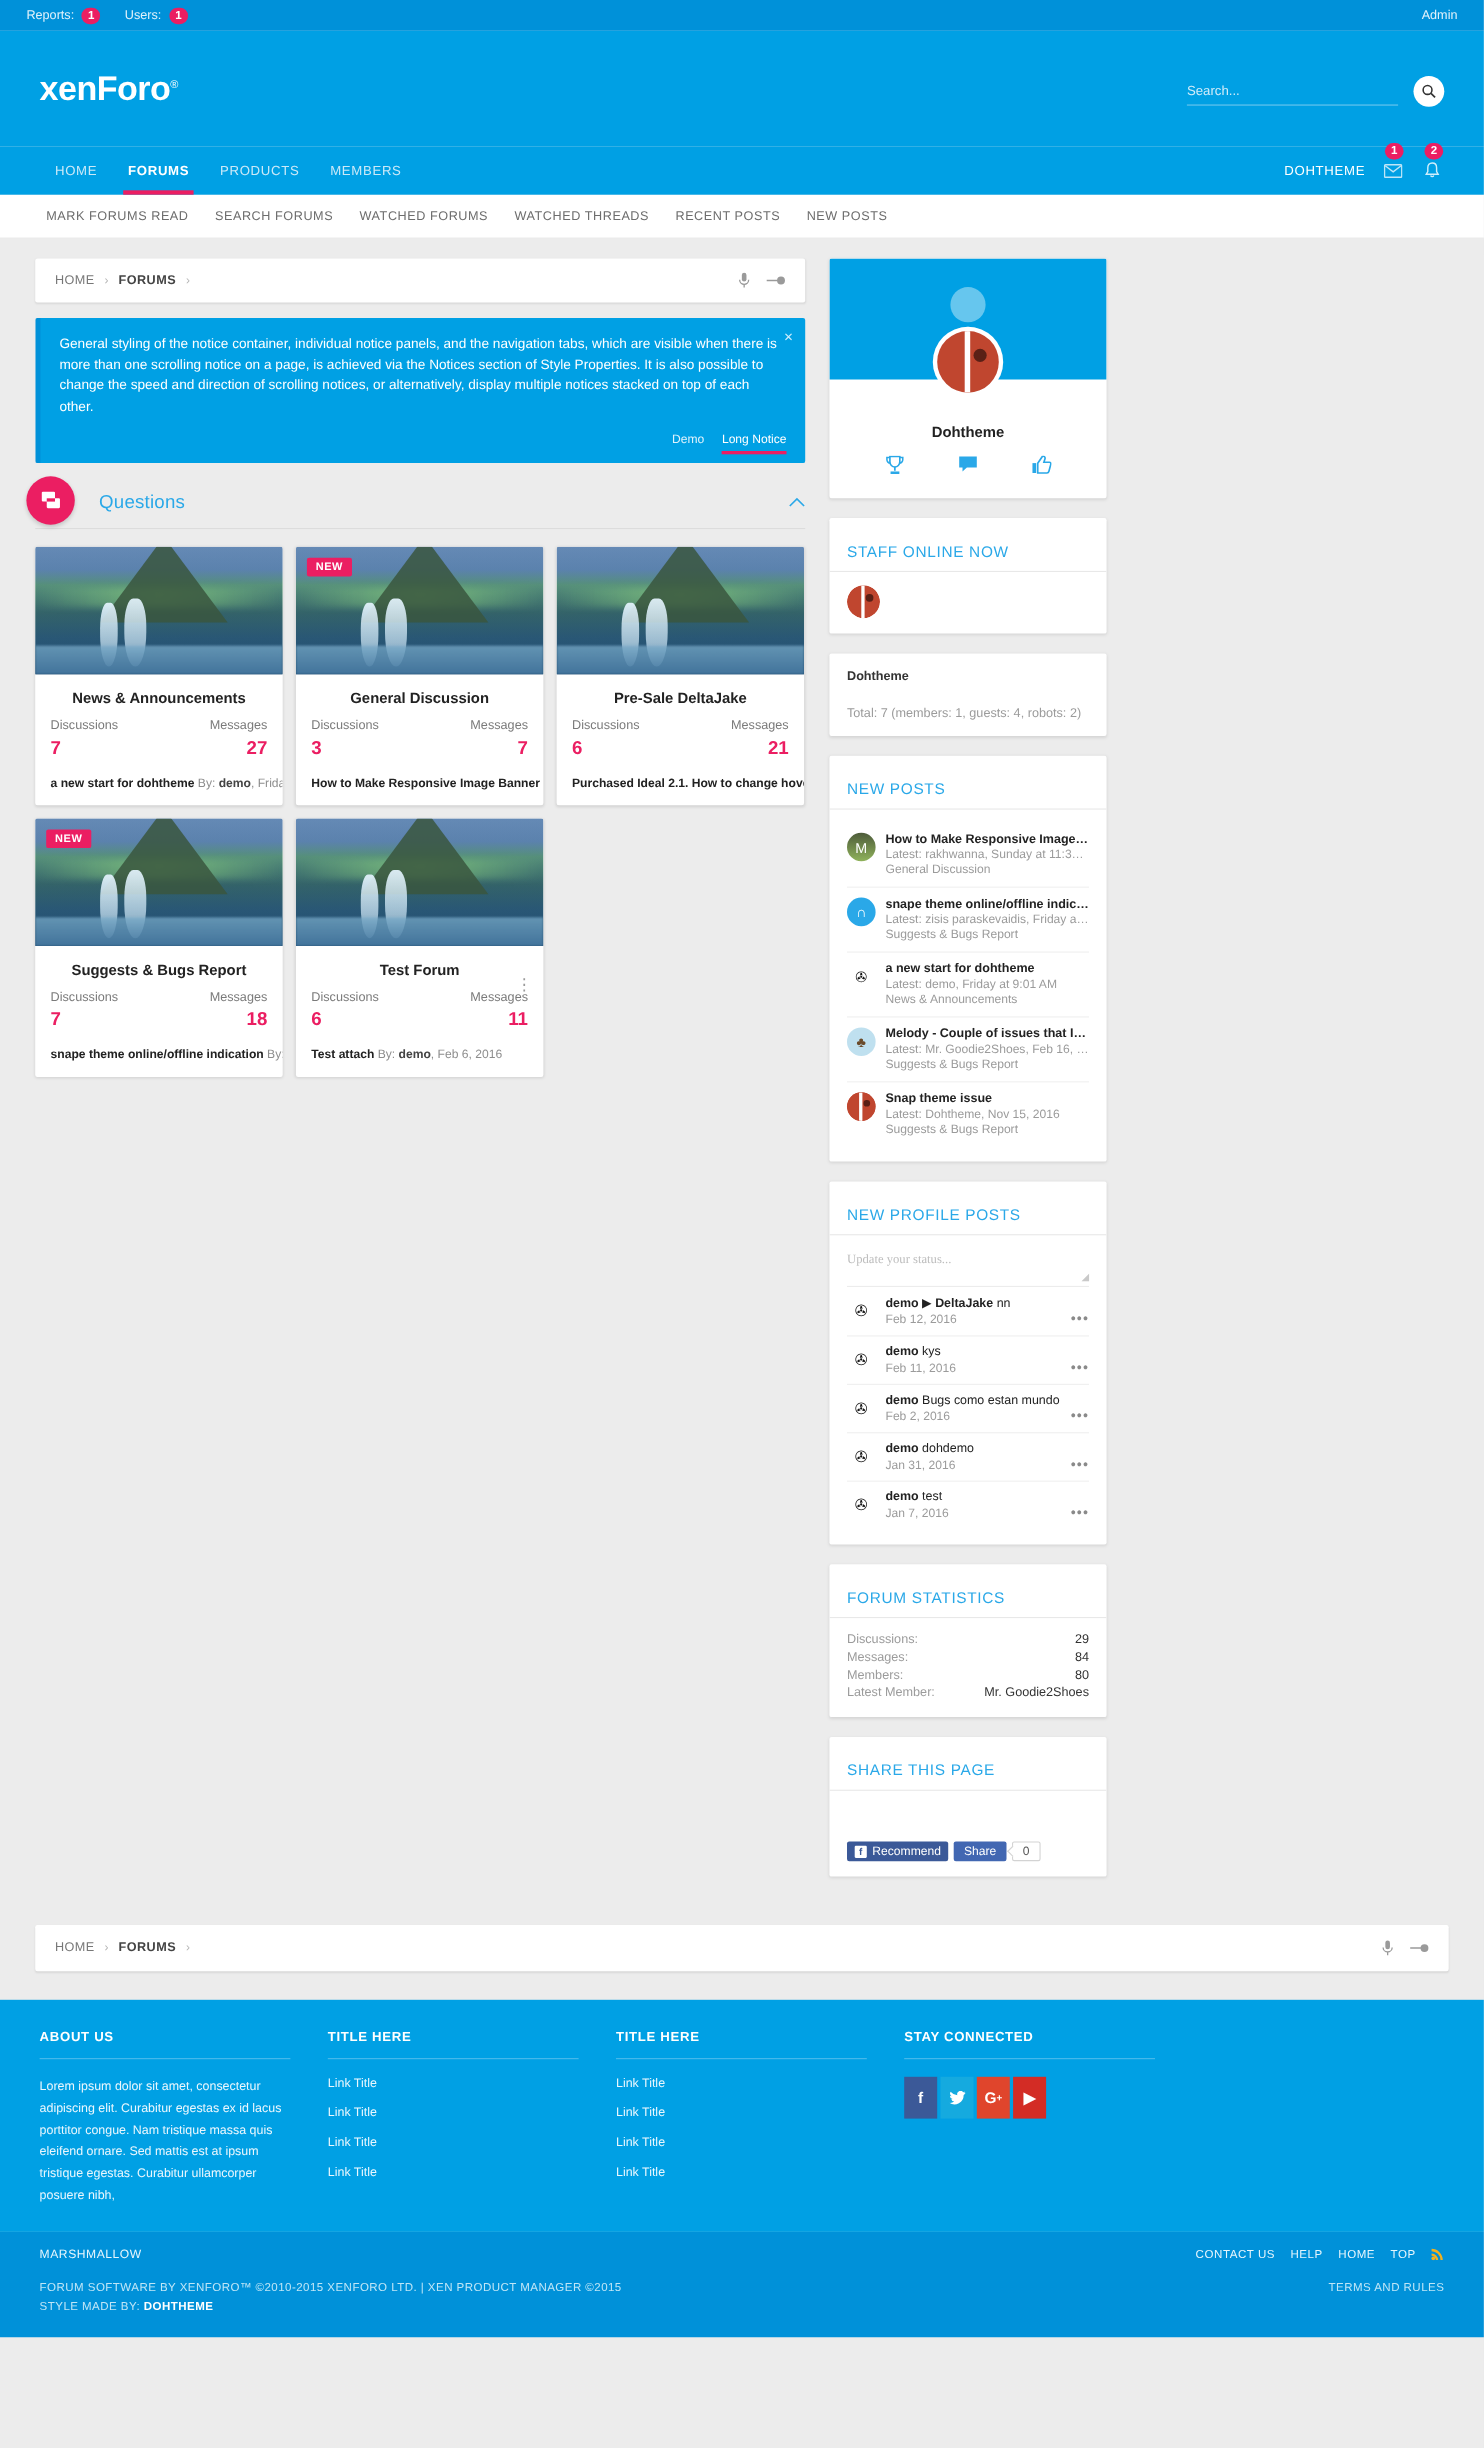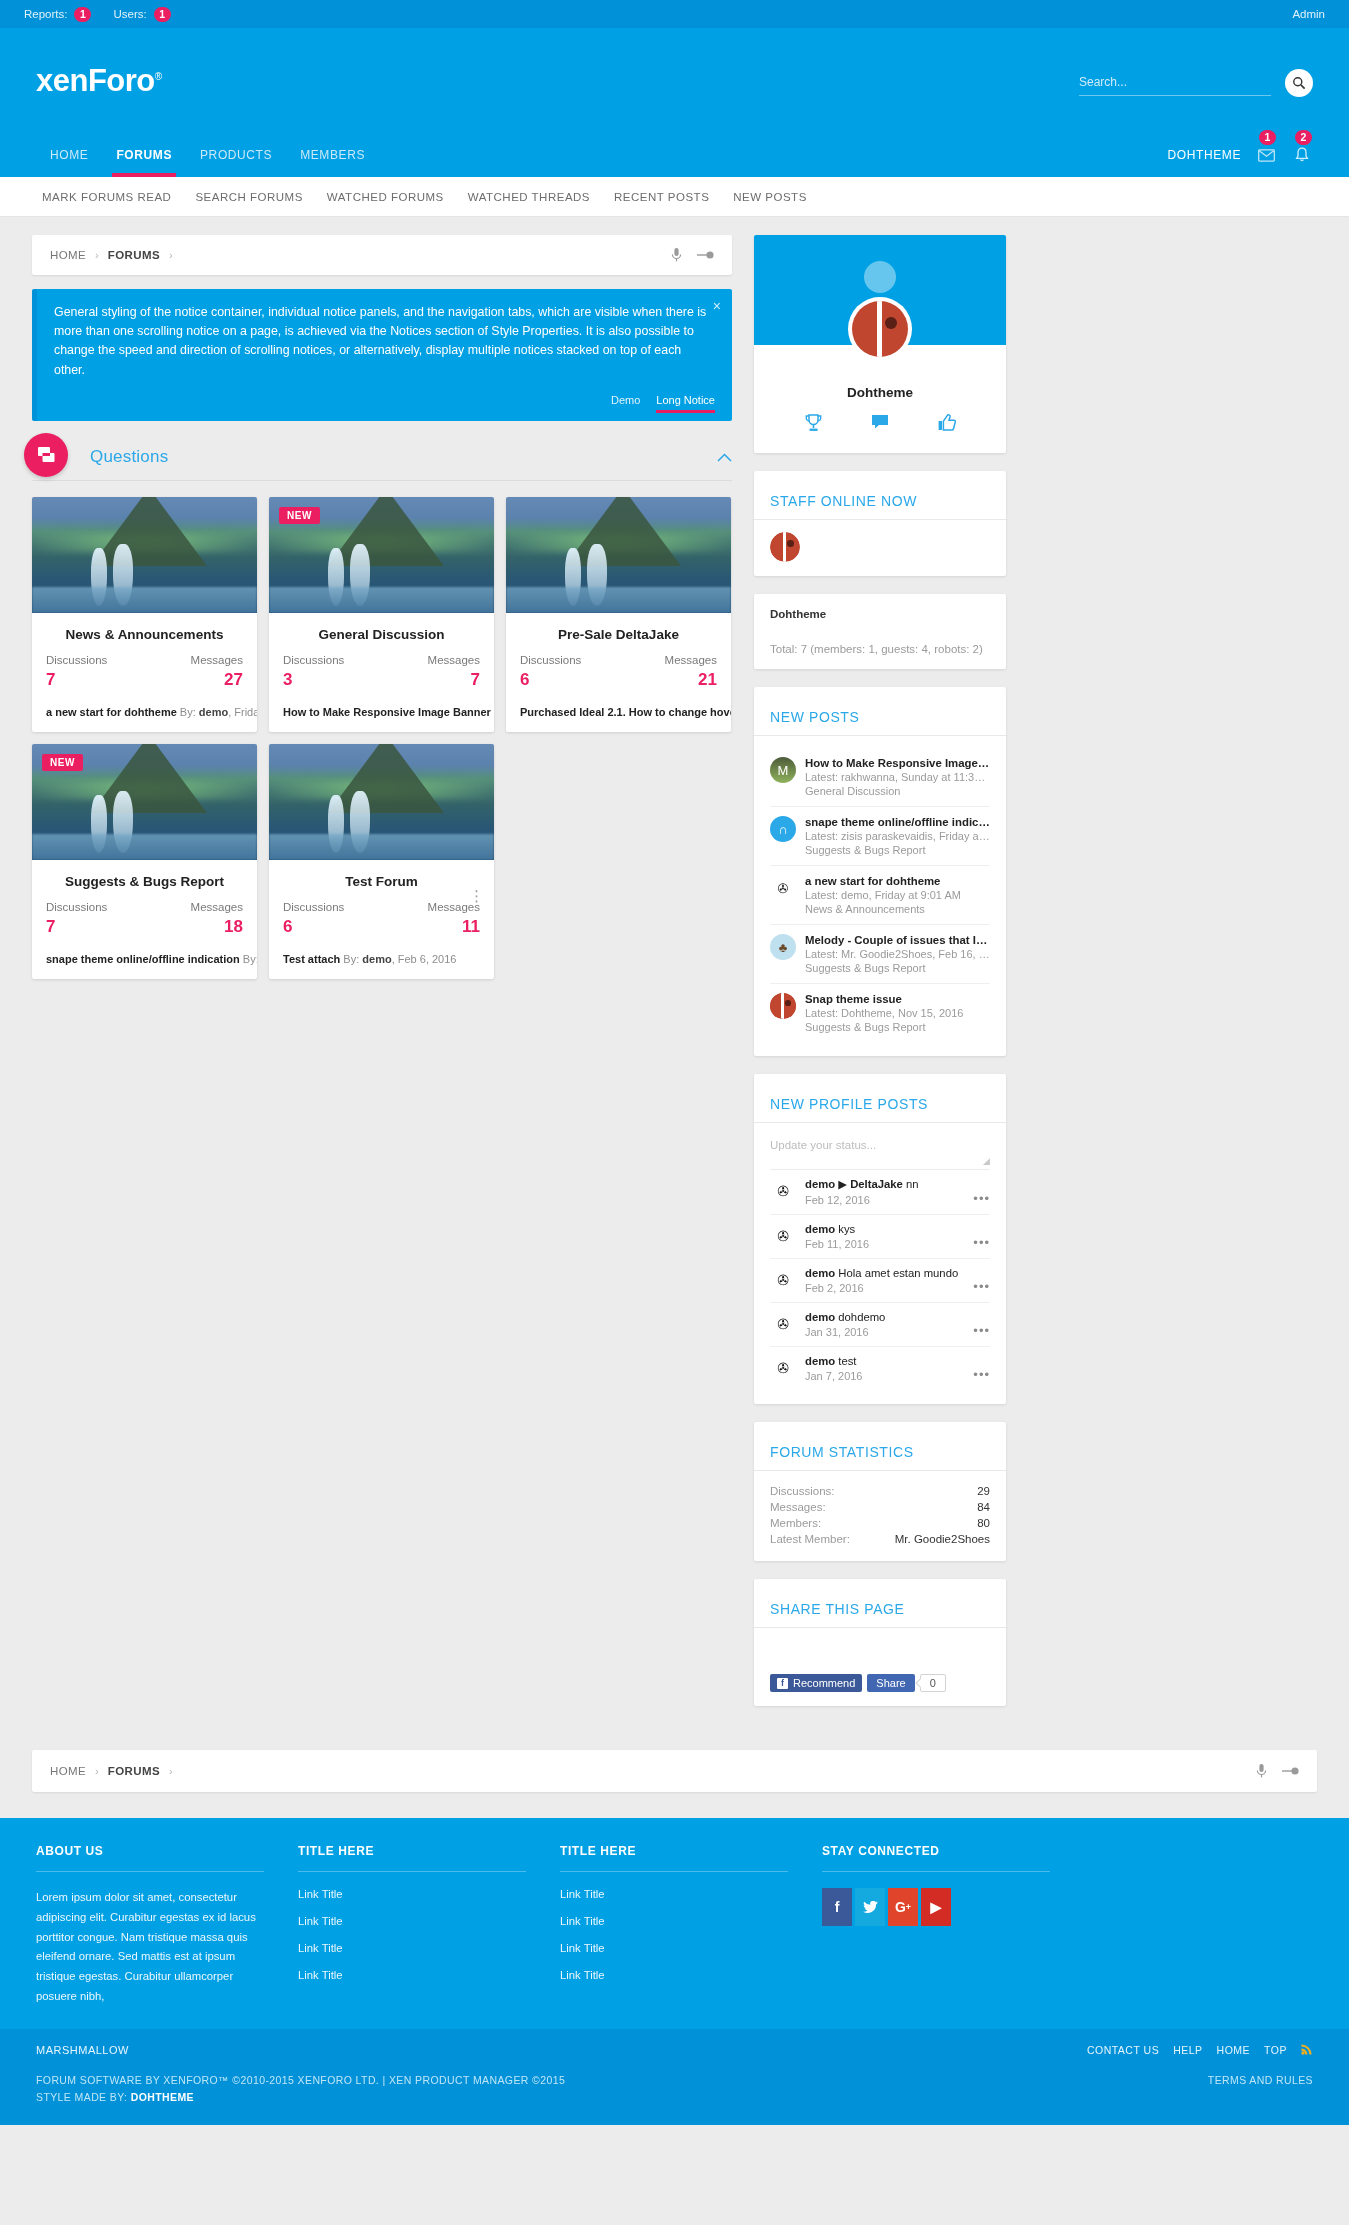--- a/index.html
+++ b/index.html
@@ -476,20 +476,21 @@
     margin-top: 2px;
   }
 
   
   .status-input {
     border-bottom: 1px solid #ececec;
     padding: 4px 0 18px 0;
     position: relative;
     color: #bdbdbd;
     font-size: 11.5px;
+    font-family: Liberation Serif, serif;
   }
   .status-resize {
     position: absolute; right: 0; bottom: 3px;
     color: #c9c9c9; font-size: 9px;
   }
   .pp-item {
     display: flex;
     gap: 9px;
     padding: 8px 0;
     border-bottom: 1px solid #efefef;
@@ -1027,21 +1028,21 @@
           <span class="pp-more">•••</span>
         </div>
 
         <div class="pp-item">
           <div class="pp-av">
               <span style="position:absolute;inset:0;display:flex;align-items:center;justify-content:center;font-size:14px;color:#111">✇</span>
             </div>
           <div class="pp-txt">
             <div class="pp-line">
               <b>demo</b>
-              <span>Hola amet estan mundo</span>
+              <span>Bugs como estan mundo</span>
             </div>
             <div class="pp-date">Feb 2, 2016</div>
           </div>
           <span class="pp-more">•••</span>
         </div>
 
         <div class="pp-item">
           <div class="pp-av">
               <span style="position:absolute;inset:0;display:flex;align-items:center;justify-content:center;font-size:14px;color:#111">✇</span>
             </div>

